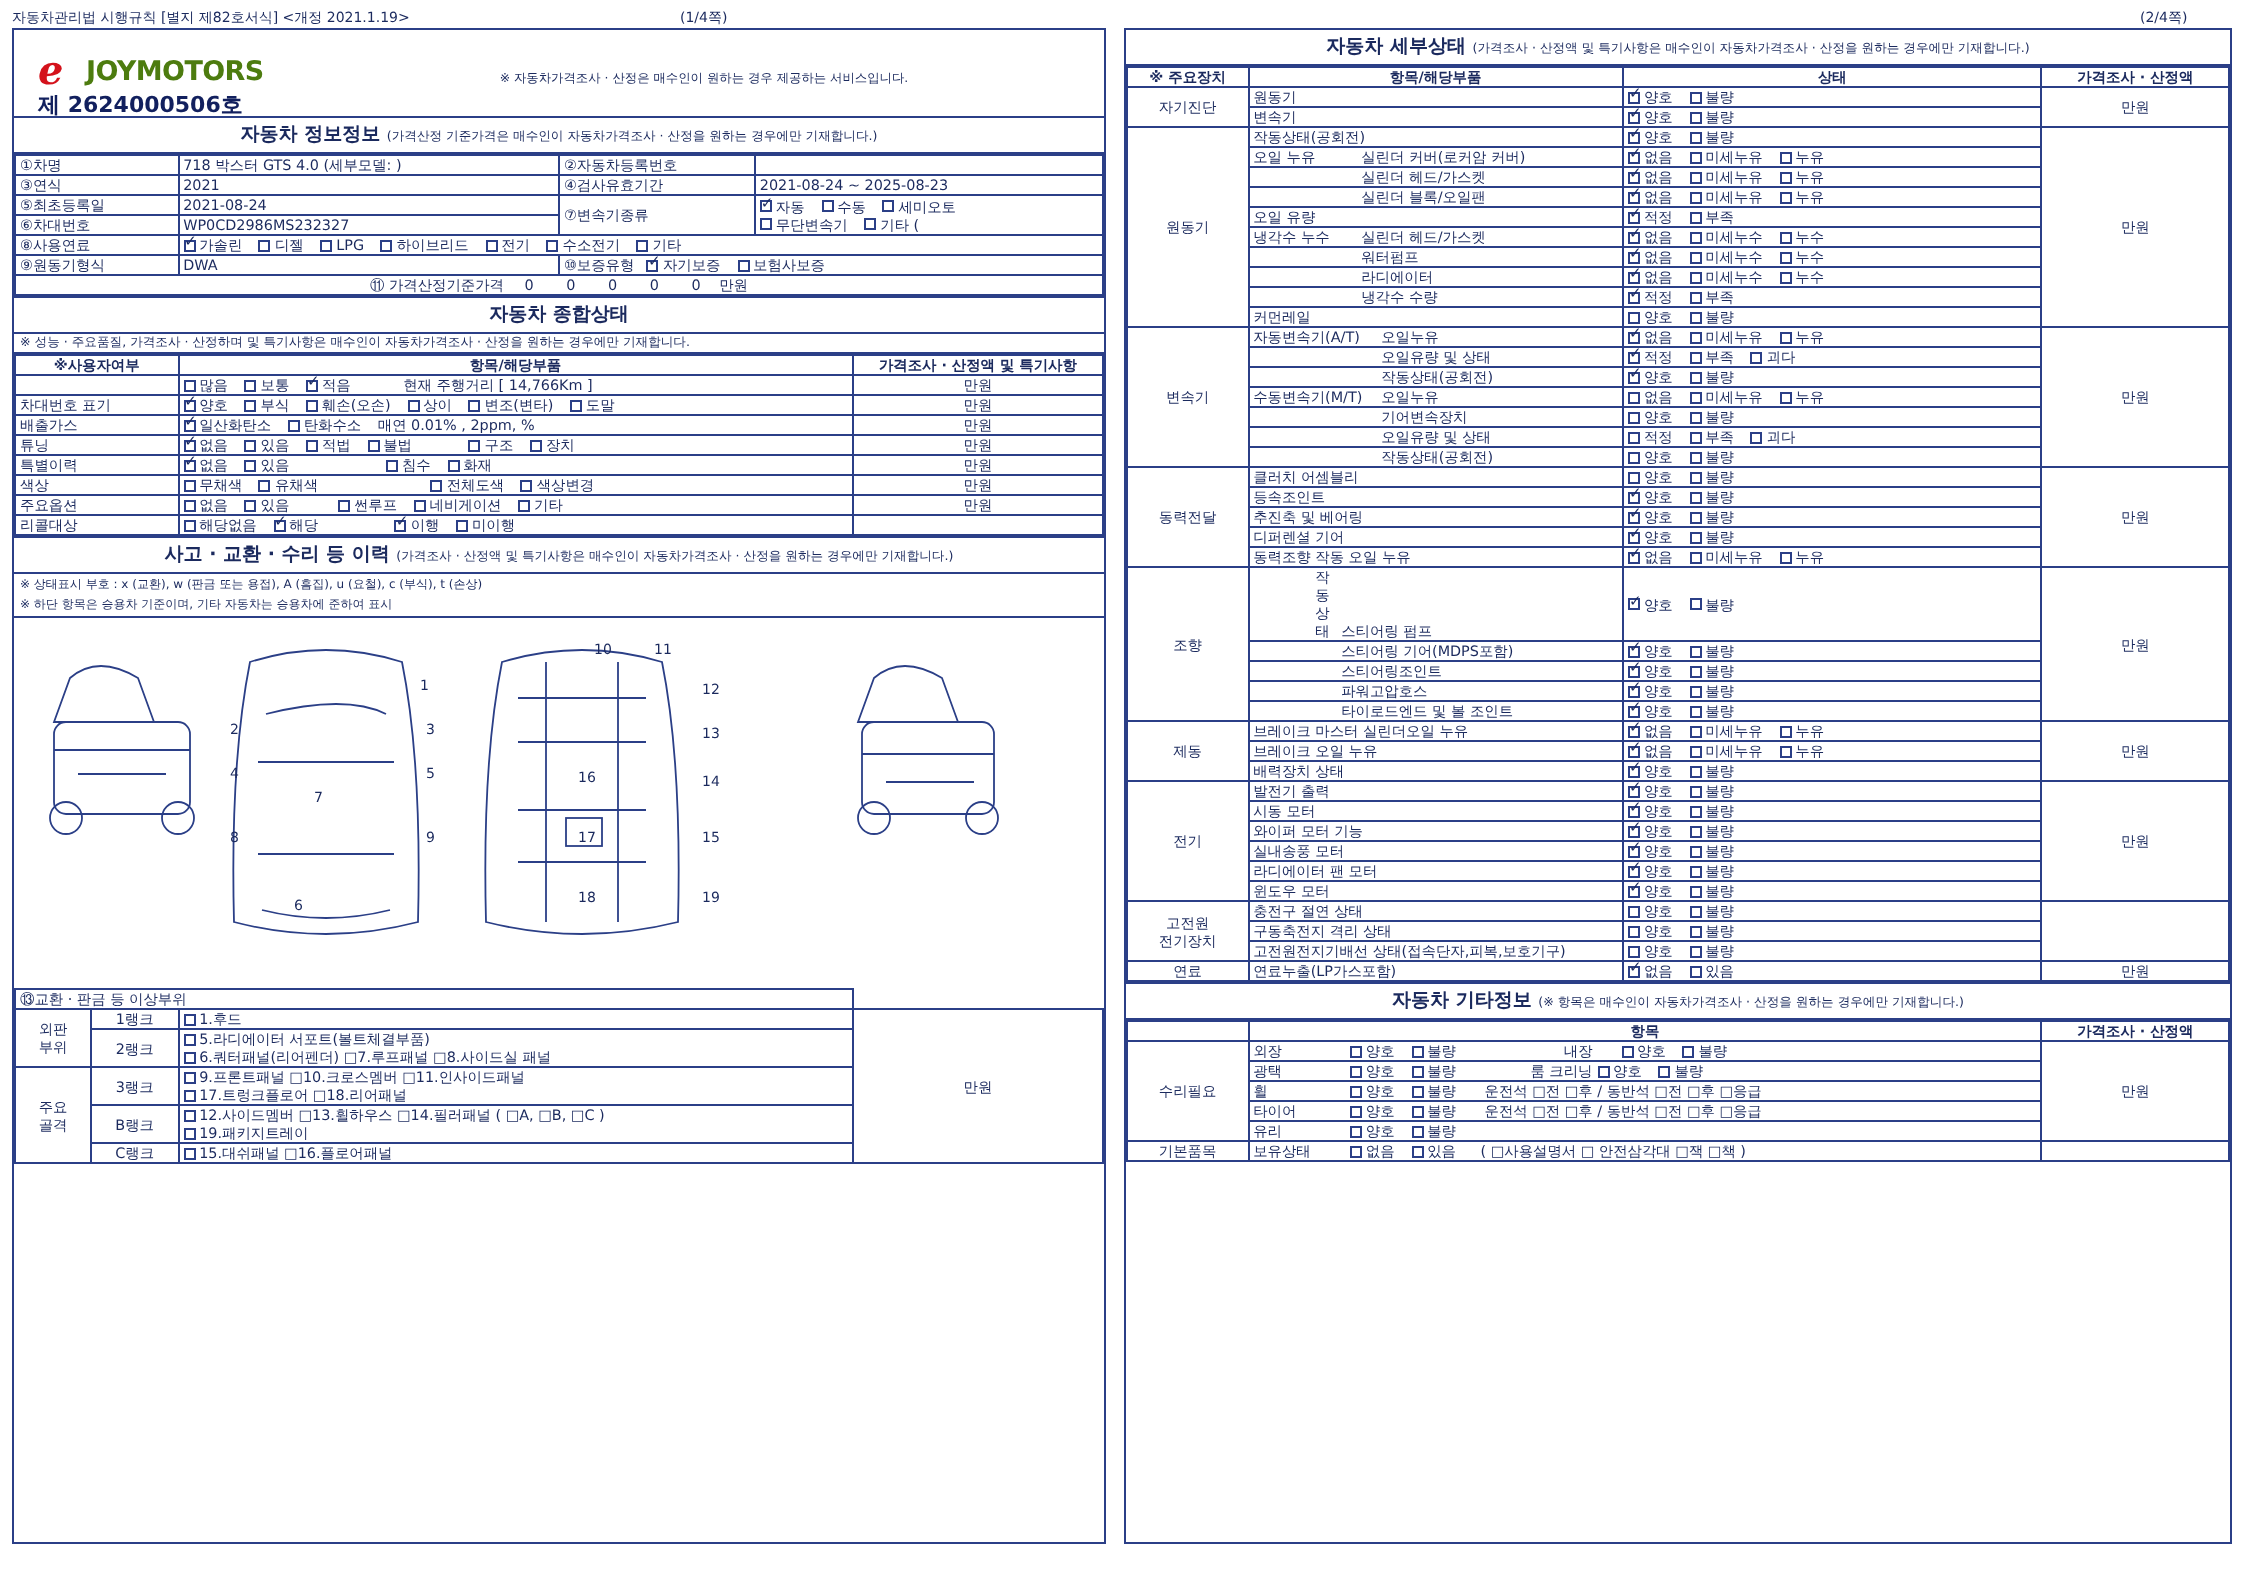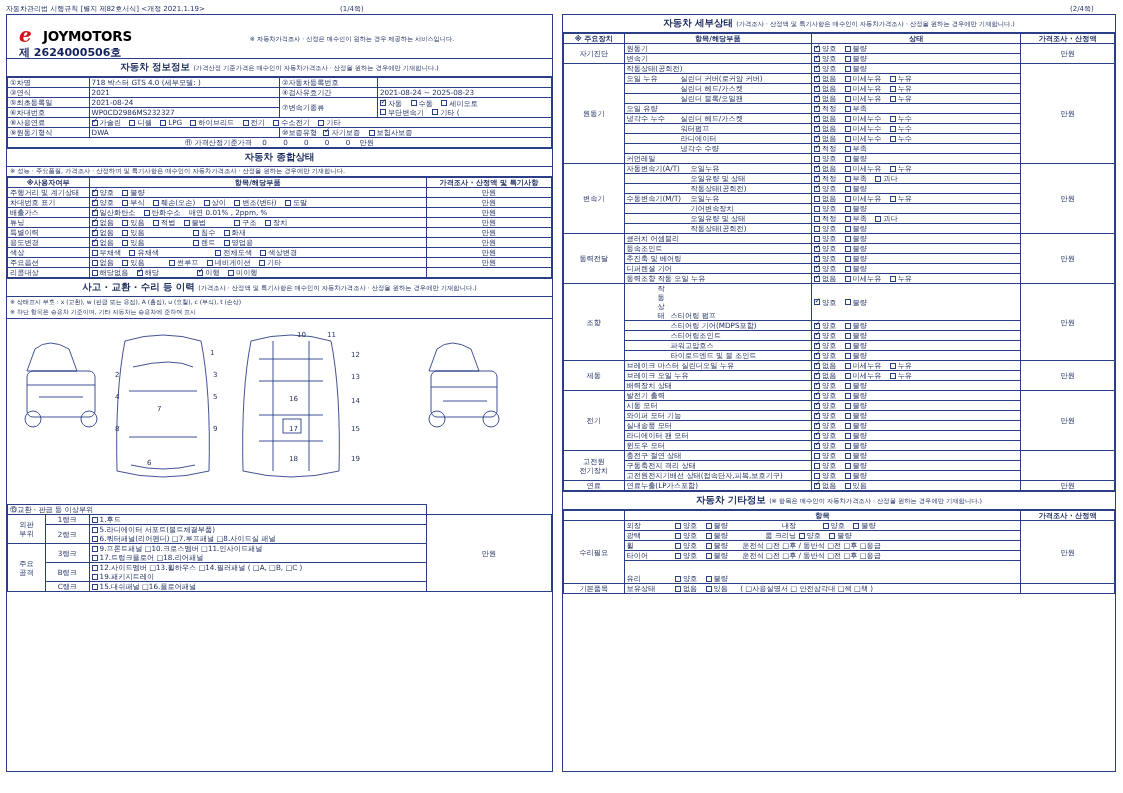--- a/index.html
+++ b/index.html
@@ -28,21 +28,21 @@
   #right-panel { left:562px; top:14px; width:554px; height:758px; }
 
   .hdr-logo { position:absolute; left:10px; top:6px; width:250px; height:36px; }
   .logo-e {
     font-family:"DejaVu Serif", serif;
     font-style:italic; font-weight:bold; font-size:20px; color:#d4121b;
     position:absolute; left:2px; top:2px;
   }
   .logo-txt {
     position:absolute; left:26px; top:7px;
-    font-weight:bold; font-size:13.5px; color:#000000;
+    font-weight:bold; font-size:13.5px; color:#4d7c0f;
     letter-spacing:-0.3px;
   }
   .logo-sub {
     position:absolute; left:2px; top:24px;
     font-weight:bold; font-size:11px; color:#12205e;
   }
 
   .band {
     text-align:center; font-weight:bold; font-size:9.5px;
     padding:2px 0;
@@ -165,24 +165,26 @@
     <div class="note" style="padding:0 3px;border-bottom:0.8px solid #2b3f87;">※ 성능 · 주요품질, 가격조사 · 산정하며 및 특기사항은 매수인이 자동차가격조사 · 산정을 원하는 경우에만 기재합니다.</div>
 
     <table class="grid">
       <tbody>
           <tr>
         <td class="ctr bold" style="width:15%">※사용자여부</td>
         <td class="ctr bold" style="width:62%">항목/해당부품</td>
         <td class="ctr bold" style="width:23%">가격조사 · 산정액 및 특기사항</td>
       </tr>
       <tr>
-        <td class="tl">주행거리 및 계기상태</td>
-        <td>
-          <span class="opt"><span class="cb on"></span><span>양호</span></span>
-          <span class="opt"><span class="cb"></span><span>불량</span></span>
+        <td class="tl nbtop"></td>
+        <td>
+          <span class="opt"><span class="cb"></span><span>많음</span></span>
+          <span class="opt"><span class="cb"></span><span>보통</span></span>
+          <span class="opt"><span class="cb on"></span><span>적음</span></span>
+          <span style="margin-left:18px;">현재 주행거리 [ 14,766Km ]</span>
         </td>
         <td class="ctr">만원</td>
       </tr>
       <tr>
         <td class="tl">차대번호 표기</td>
         <td>
           <span class="opt"><span class="cb on"></span><span>양호</span></span>
           <span class="opt"><span class="cb"></span><span>부식</span></span>
           <span class="opt"><span class="cb"></span><span>훼손(오손)</span></span>
           <span class="opt"><span class="cb"></span><span>상이</span></span>
@@ -212,30 +214,20 @@
         </td>
         <td class="ctr">만원</td>
       </tr>
       <tr>
         <td class="tl">특별이력</td>
         <td>
           <span class="opt"><span class="cb on"></span><span>없음</span></span>
           <span class="opt"><span class="cb"></span><span>있음</span></span>
           <span class="opt" style="margin-left:40px"><span class="cb"></span><span>침수</span></span>
           <span class="opt"><span class="cb"></span><span>화재</span></span>
-        </td>
-        <td class="ctr">만원</td>
-      </tr>
-      <tr>
-        <td class="tl">용도변경</td>
-        <td>
-          <span class="opt"><span class="cb on"></span><span>없음</span></span>
-          <span class="opt"><span class="cb"></span><span>있음</span></span>
-          <span class="opt" style="margin-left:40px"><span class="cb"></span><span>렌트</span></span>
-          <span class="opt"><span class="cb"></span><span>영업용</span></span>
         </td>
         <td class="ctr">만원</td>
       </tr>
       <tr>
         <td class="tl">색상</td>
         <td>
           <span class="opt"><span class="cb"></span><span>무채색</span></span>
           <span class="opt"><span class="cb"></span><span>유채색</span></span>
           <span class="opt" style="margin-left:48px"><span class="cb"></span><span>전체도색</span></span>
           <span class="opt"><span class="cb"></span><span>색상변경</span></span>
@@ -735,21 +727,21 @@
         <td class="ctr bold" style="width:11%"></td>
         <td class="ctr bold" style="width:72%">항목</td>
         <td class="ctr bold" style="width:17%">가격조사 · 산정액</td>
       </tr>
       <tr>
         <td rowspan="5" class="ctr">수리필요</td>
         <td>
           <span style="display:inline-block;width:46px;">외장</span>
           <span class="opt"><span class="cb"></span>양호</span>
           <span class="opt"><span class="cb"></span>불량</span>
-          <span style="display:inline-block;width:60px;text-align:right;margin-right:24px;">내장</span>
+          <span style="display:inline-block;width:60px;text-align:right;margin-right:12px;">내장</span>
           <span class="opt"><span class="cb"></span>양호</span>
           <span class="opt"><span class="cb"></span>불량</span>
         </td>
         <td rowspan="5" class="ctr">만원</td>
       </tr>
       <tr>
         <td>
           <span style="display:inline-block;width:46px;">광택</span>
           <span class="opt"><span class="cb"></span>양호</span>
           <span class="opt"><span class="cb"></span>불량</span>
@@ -769,21 +761,21 @@
       <tr>
         <td>
           <span style="display:inline-block;width:46px;">타이어</span>
           <span class="opt"><span class="cb"></span>양호</span>
           <span class="opt"><span class="cb"></span>불량</span>
           <span style="margin-left:6px;">운전석 □전 □후 / 동반석 □전 □후 □응급</span>
         </td>
       </tr>
       <tr>
         <td>
-          <span style="display:inline-block;width:46px;margin-top:13px;">유리</span>
+          <span style="display:inline-block;width:46px;">유리</span>
           <span class="opt"><span class="cb"></span>양호</span>
           <span class="opt"><span class="cb"></span>불량</span>
         </td>
       </tr>
       <tr>
         <td class="ctr">기본품목</td>
         <td>
           <span style="display:inline-block;width:46px;">보유상태</span>
           <span class="opt"><span class="cb"></span>없음</span>
           <span class="opt"><span class="cb"></span>있음</span>

